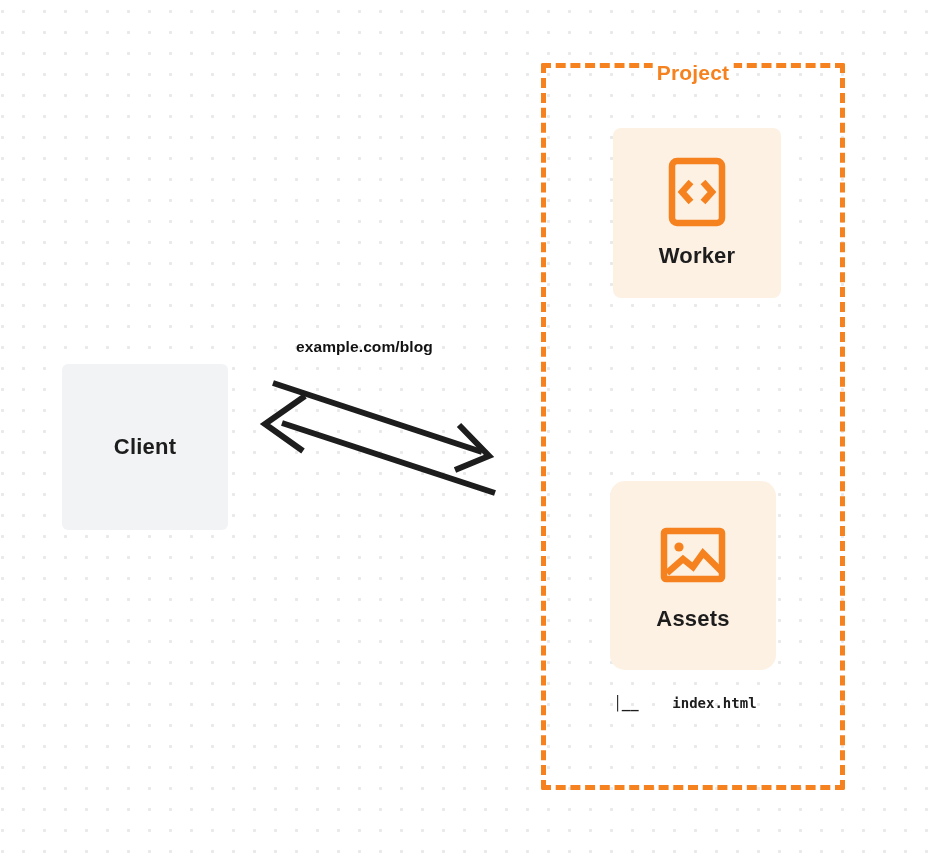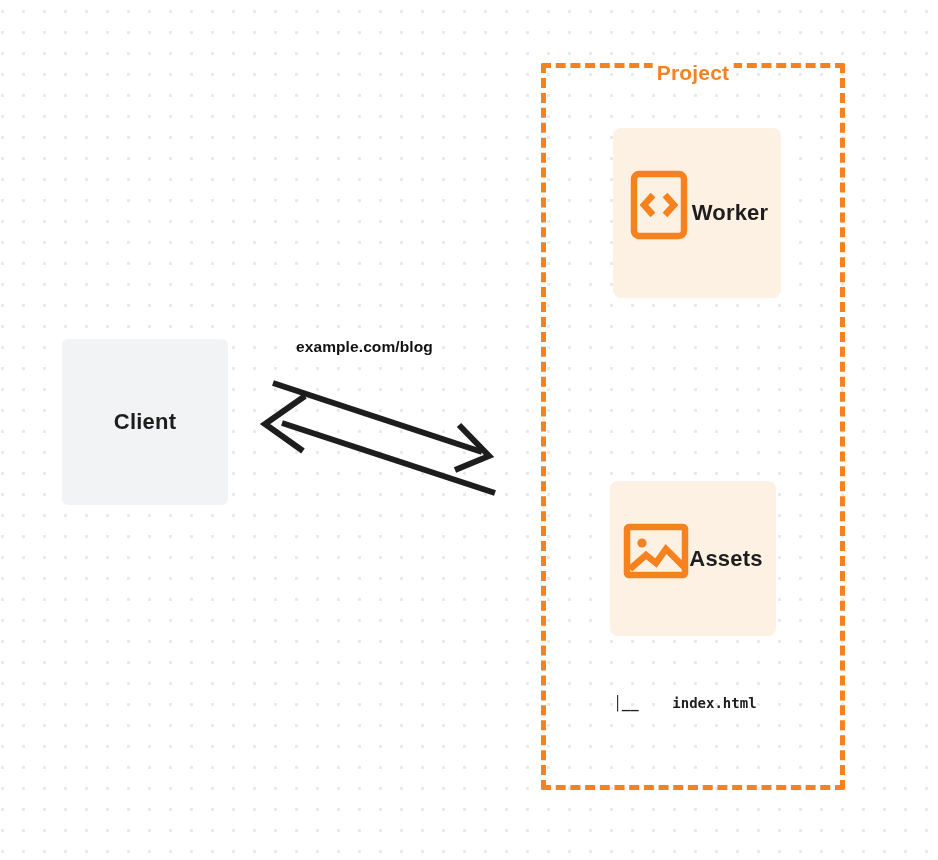--- a/index.html
+++ b/index.html
@@ -22,21 +22,21 @@
     background-image: radial-gradient(circle, #e9e9e9 1.4px, transparent 1.5px);
     background-size: 21px 21px;
     background-position: 13px 1px;
     overflow: hidden;
   }
 
   
   #client-node {
     position: absolute;
     left: 62px;
-    top: 339px;
+    top: 364px;
     width: 166px;
     height: 166px;
     background: #f2f3f4;
     border-radius: 6px;
     display: flex;
     align-items: center;
     justify-content: center;
   }
   #client-node .node-label {
     font-size: 22px;
@@ -93,35 +93,36 @@
     letter-spacing: 0.2px;
     margin-top: 8px;
   }
 
   
   .service-card {
     position: absolute;
     background: #fdf1e4;
     border-radius: 8px;
     display: flex;
-    flex-direction: row;
+    flex-direction: column;
     align-items: center;
     justify-content: center;
   }
   #worker-card {
     left: 613px;
     top: 128px;
     width: 168px;
     height: 170px;
   }
   #assets-card {
     left: 610px;
     top: 481px;
     width: 166px;
-    height: 155px;
+    height: 189px;
+    border-radius: 15px;
   }
   .service-card .card-icon {
     width: 66px;
     height: 70px;
     display: flex;
     align-items: center;
     justify-content: center;
     margin-bottom: 16px;
   }
   .service-card .card-label {

